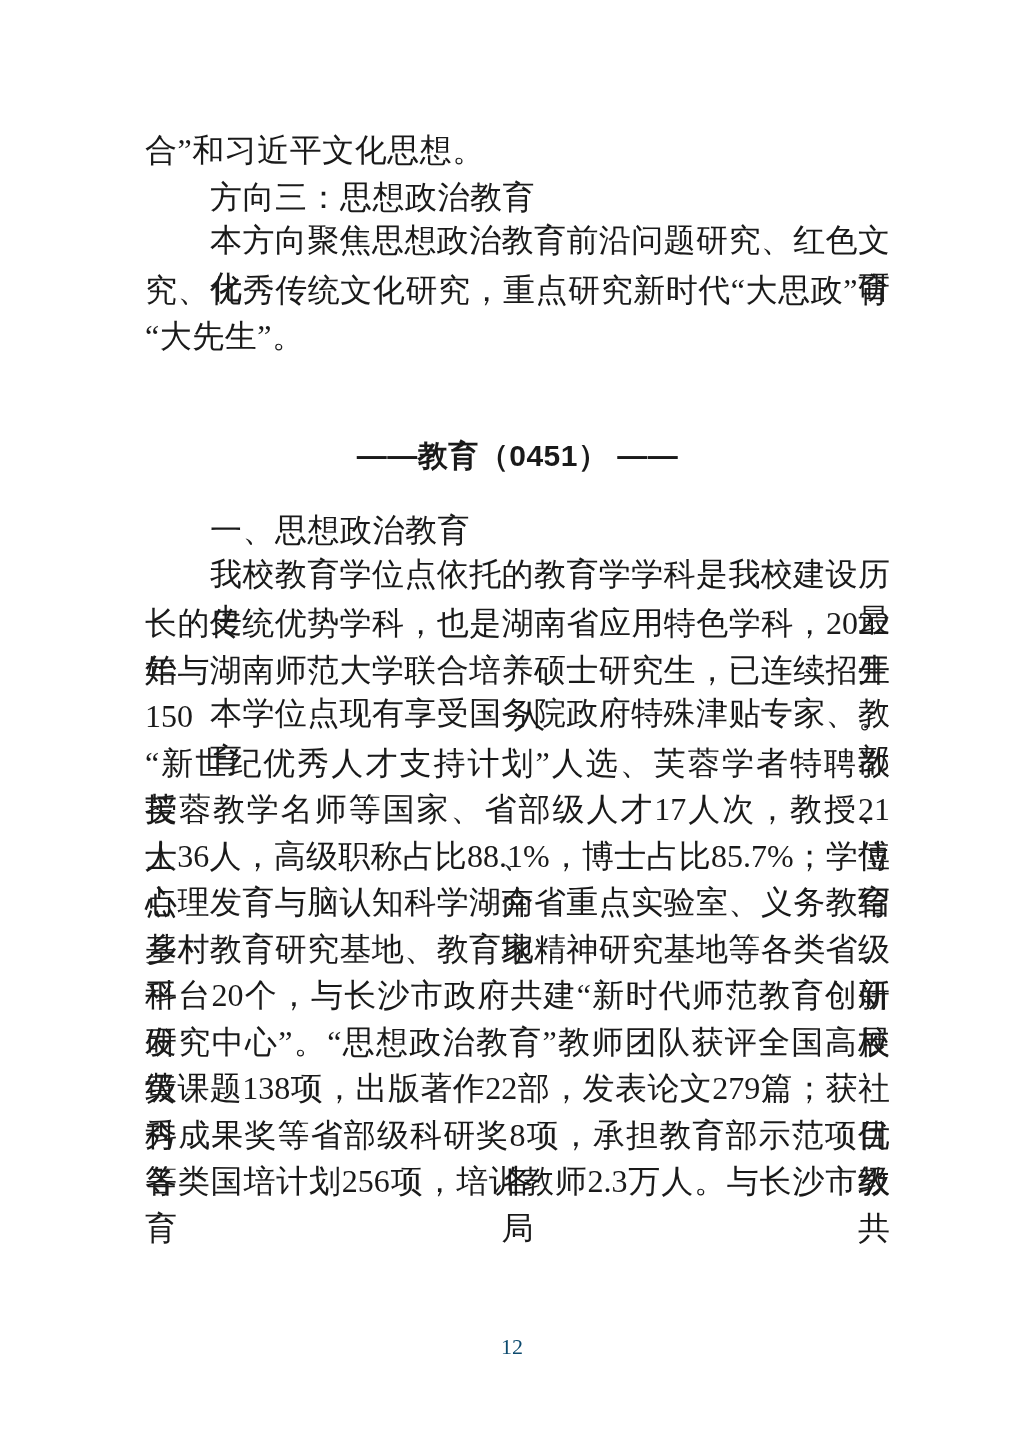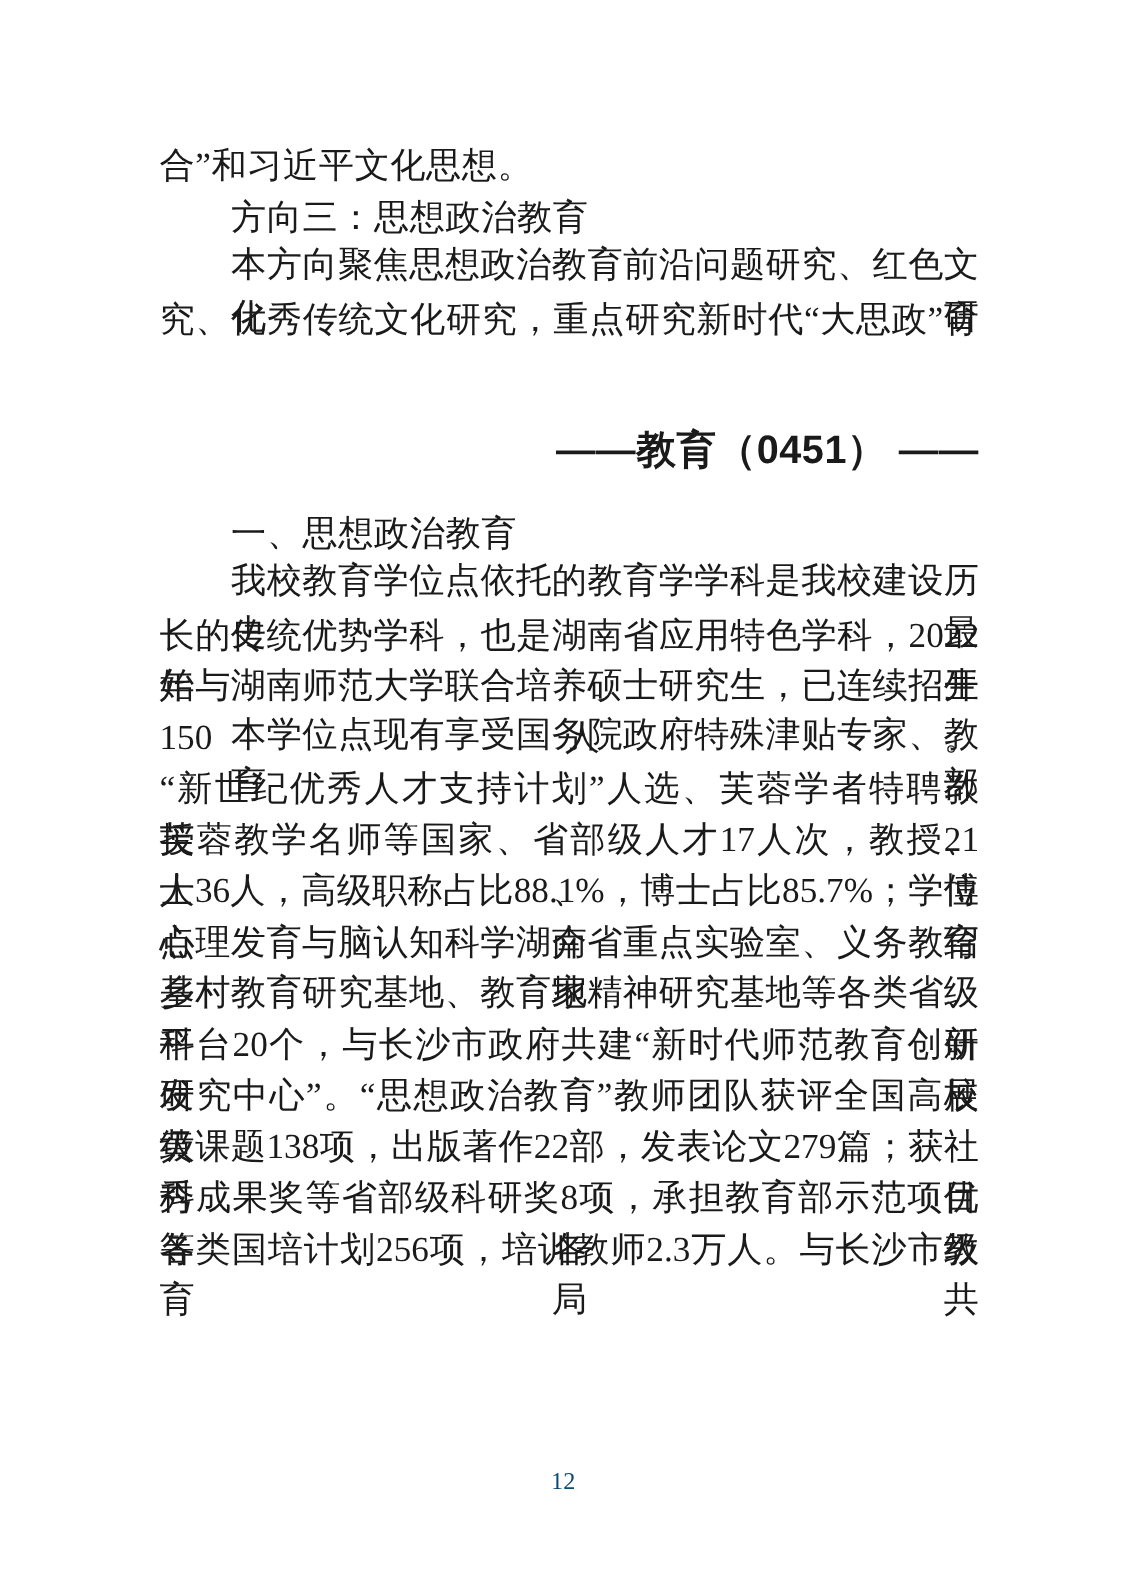--- a/index.html
+++ b/index.html
@@ -39,22 +39,22 @@
   .line.indent {
     padding-left: 65px;
     font-family: Liberation Mono, monospace;
   }
   .line.bold {
     font-weight: 400;
     font-family: "Liberation Sans", "DejaVu Sans", sans-serif;
   }
   .line.section-heading {
     margin-top: 73px;
-    text-align: right;
-    font-size: 36px;
+    text-align: center;
+    font-size: 30px;
     font-weight: 700;
     font-family: "Liberation Sans", "DejaVu Sans", sans-serif;
     padding-left: 0;
   }
   .line.sub-heading {
     margin-top: 28px;
   }
   .page-number {
     position: absolute;
     top: 1332px;
@@ -70,20 +70,21 @@
 </head>
 <body>
 
 <div class="page">
   <div class="content">
 
   <div class="line">合”和习近平文化思想。</div>
       <div class="line bold indent">方向三：思想政治教育</div>
       <div class="line indent justify">本方向聚焦思想政治教育前沿问题研究、红色文化研</div>
       <div class="line justify">究、优秀传统文化研究，重点研究新时代“大思政”育</div>
+      <div class="line">“大先生”。</div>
       <div class="line section-heading bold">——教育（0451） ——</div>
       <div class="line sub-heading bold indent">一、思想政治教育</div>
       <div class="line indent justify">我校教育学位点依托的教育学学科是我校建设历史最</div>
       <div class="line justify">长的传统优势学科，也是湖南省应用特色学科，2022 年开</div>
       <div class="line justify">始与湖南师范大学联合培养硕士研究生，已连续招生 150 人。</div>
       <div class="line indent justify">本学位点现有享受国务院政府特殊津贴专家、教育部</div>
       <div class="line justify">“新世纪优秀人才支持计划”人选、芙蓉学者特聘教授、</div>
       <div class="line justify">芙蓉教学名师等国家、省部级人才17人次，教授21人、博</div>
       <div class="line justify">士36人，高级职称占比88.1%，博士占比85.7%；学位点介绍</div>
       <div class="line justify">心理发育与脑认知科学湖南省重点实验室、义务教育基地、</div>

